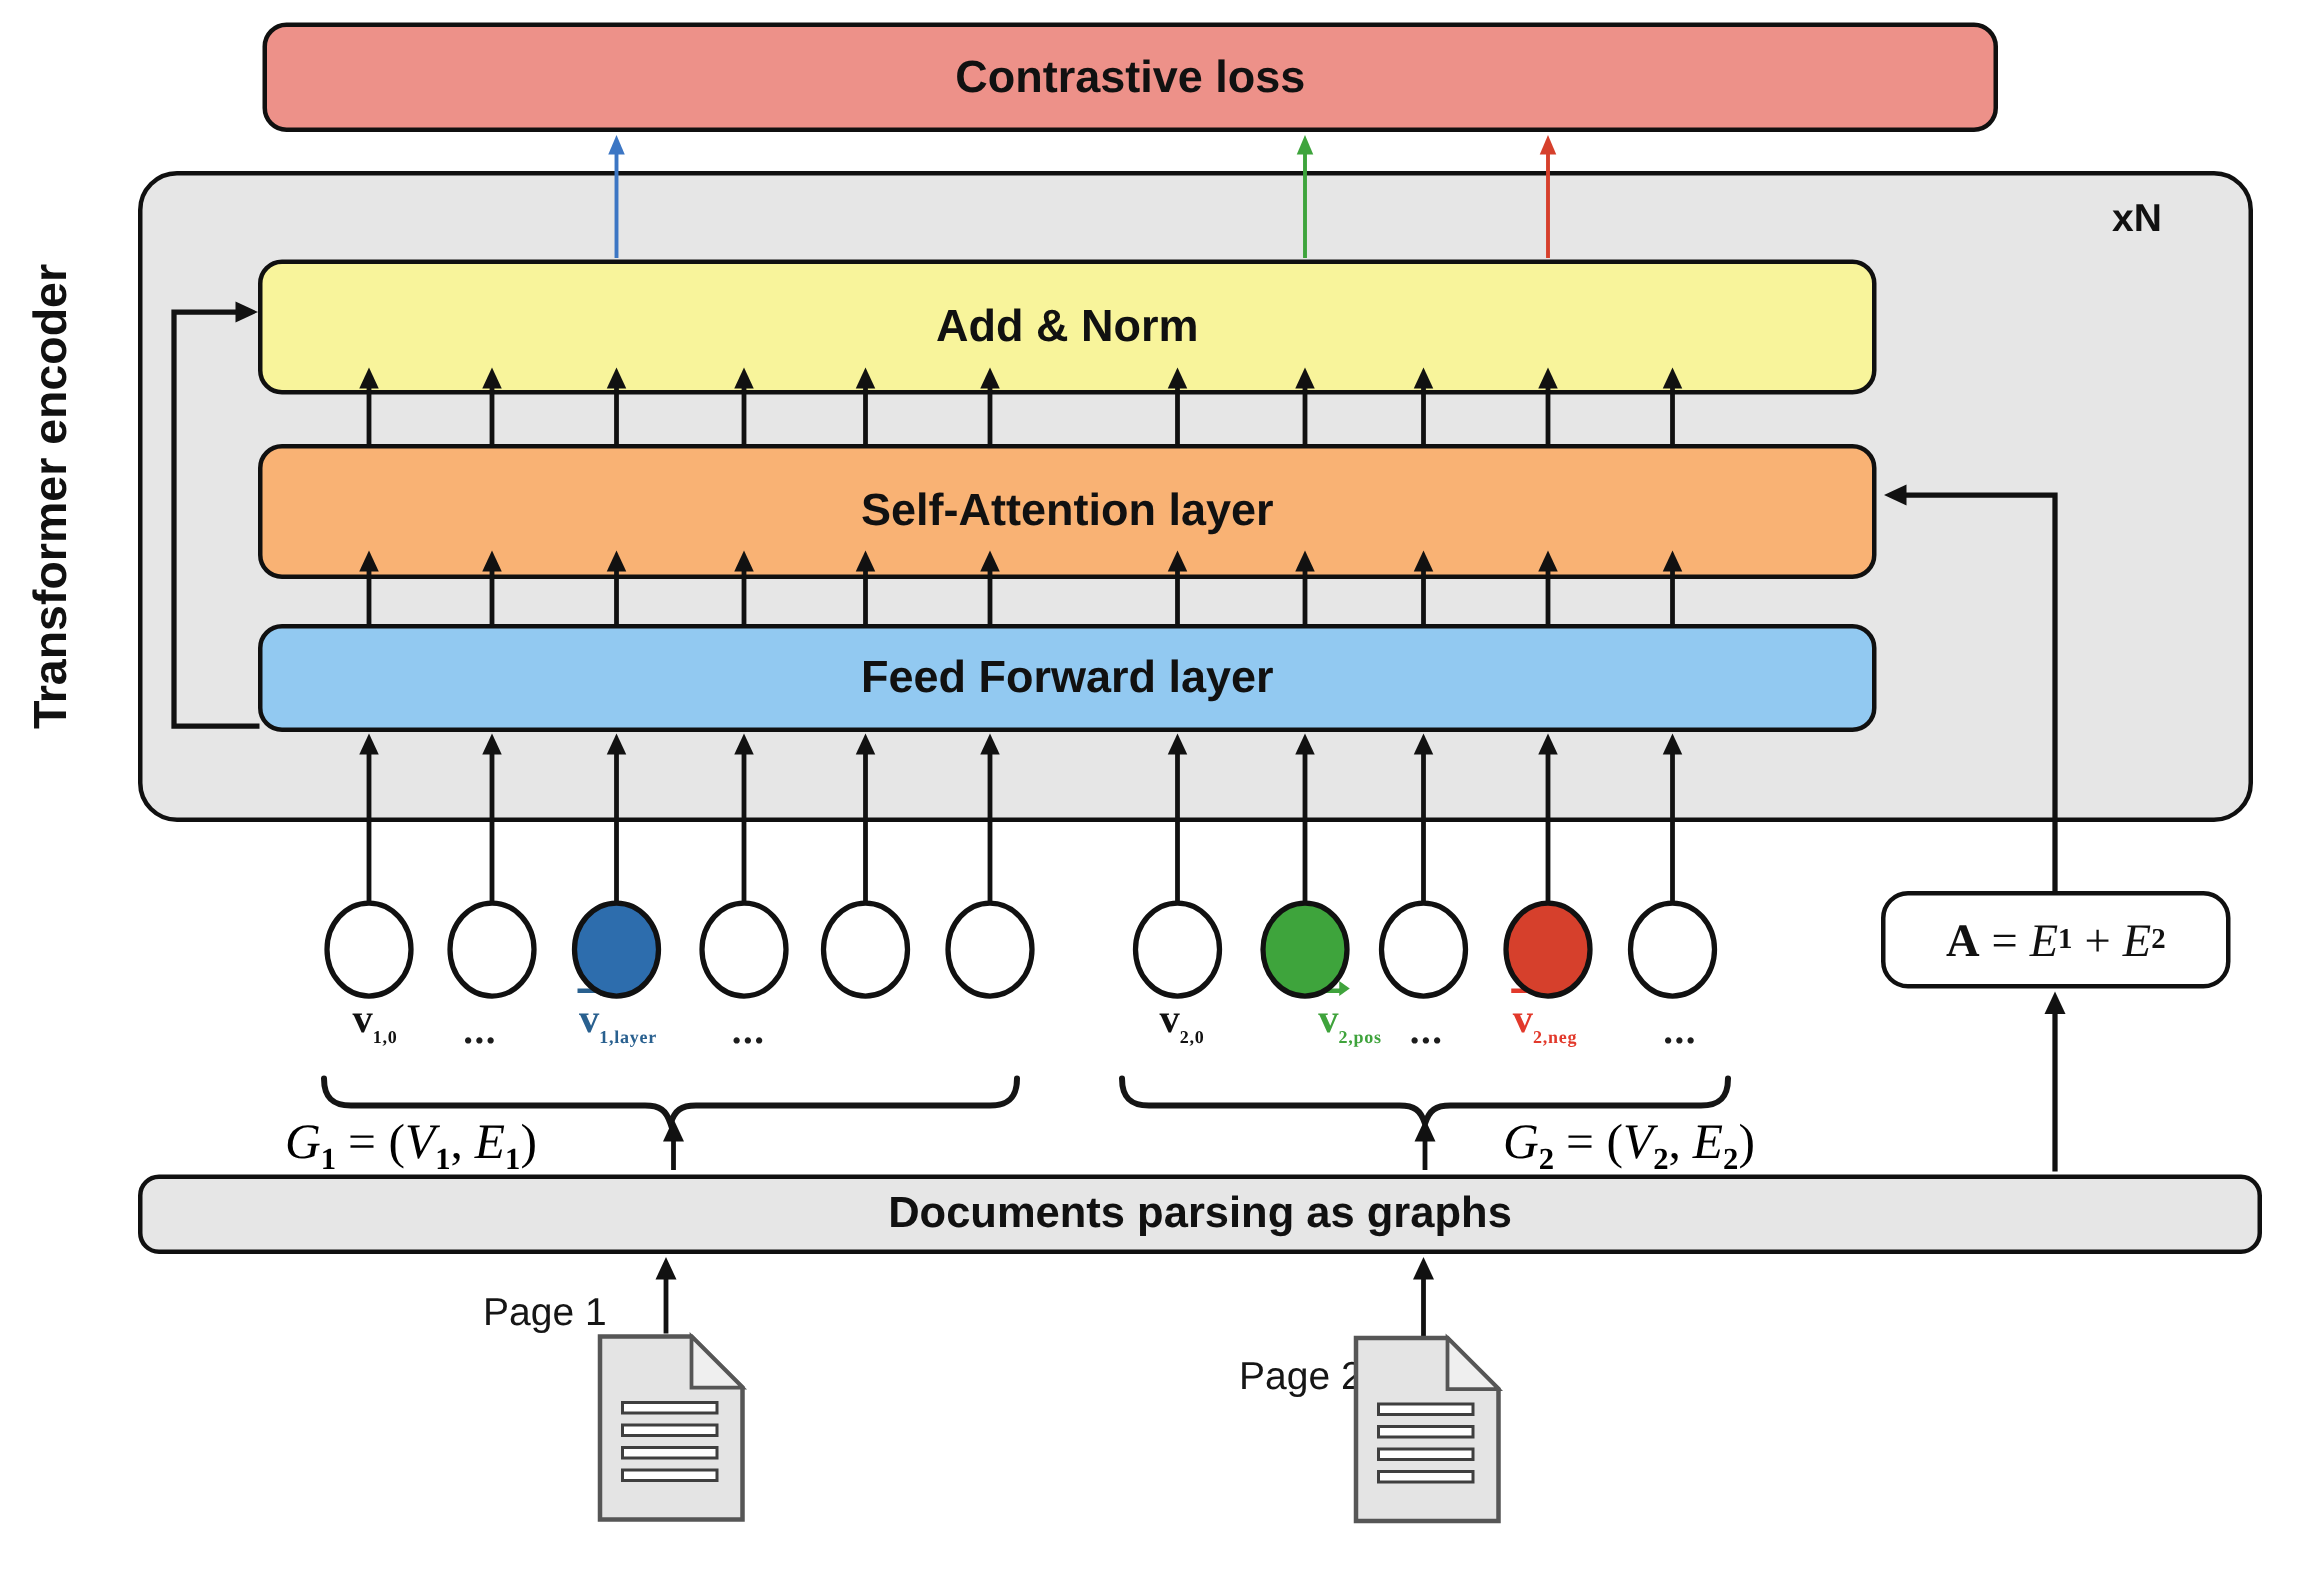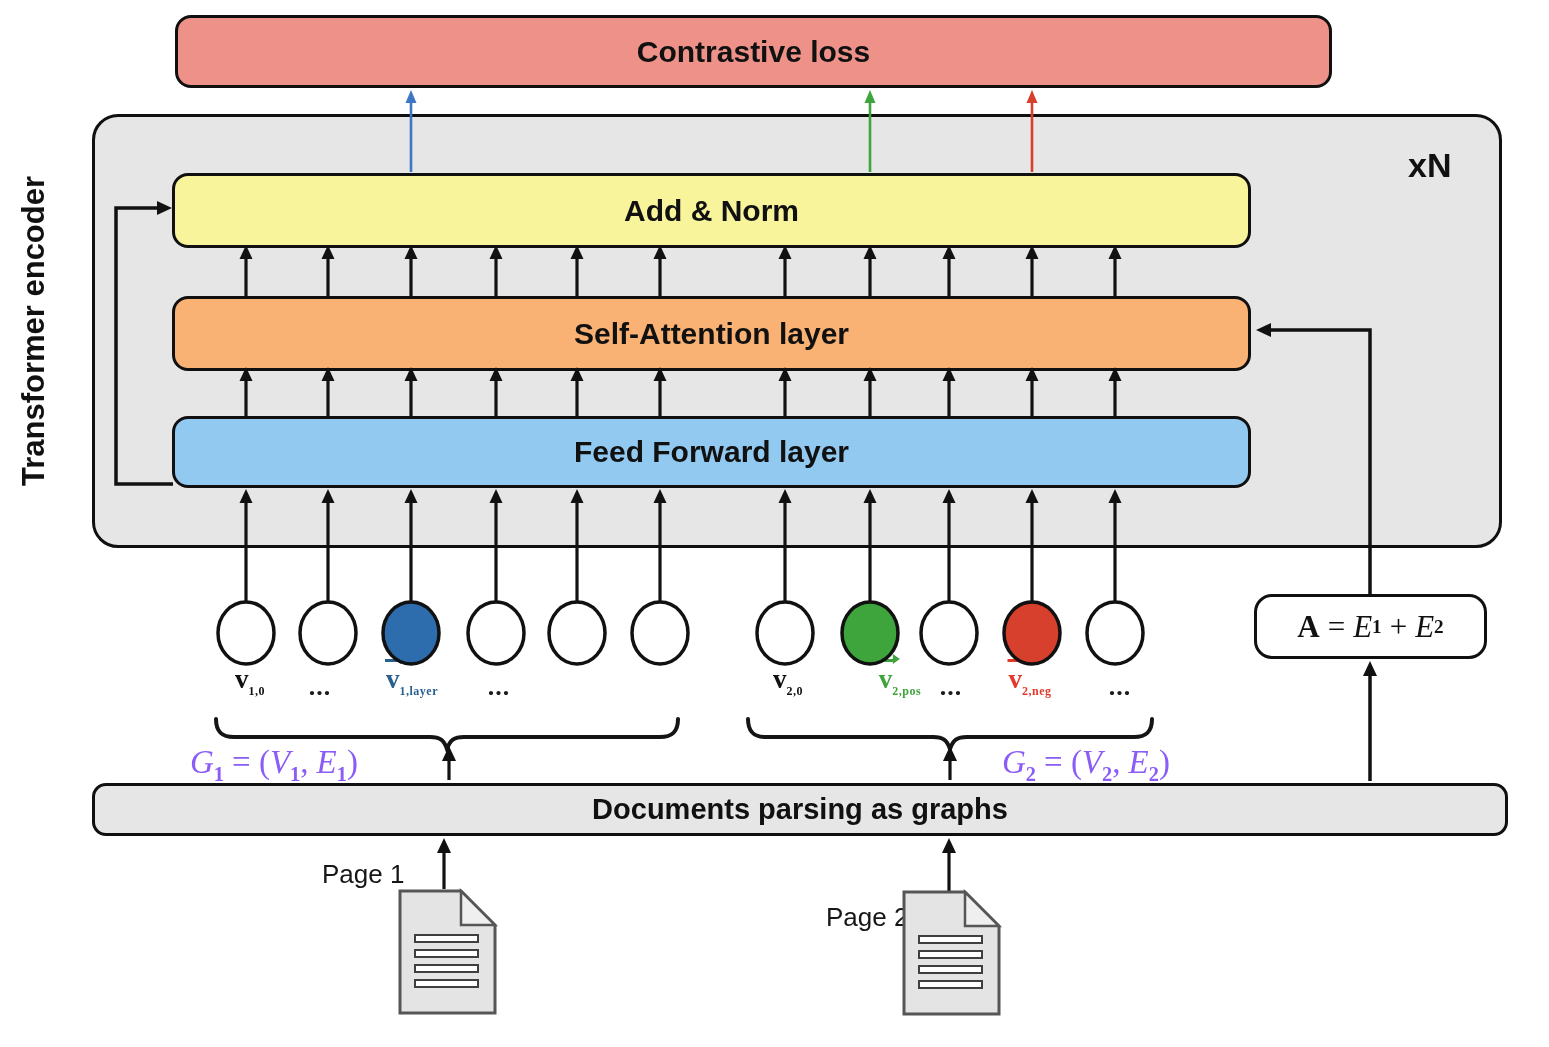--- a/index.html
+++ b/index.html
@@ -3,39 +3,39 @@
 <meta charset="utf-8">
 <style>
   html,body{margin:0;padding:0;background:#ffffff;}
   .stage{position:relative;width:1549px;height:1047px;overflow:hidden;
          font-family:"Liberation Sans",sans-serif;color:#111;}
   .box{position:absolute;box-sizing:border-box;display:flex;align-items:center;justify-content:center;}
   .loss-box{left:175px;top:15px;width:1157px;height:73px;background:var(--loss-box-fill);
             border:3px solid #101010;border-radius:16px;font-size:30px;font-weight:bold;}
   .panel{left:92px;top:114px;width:1410px;height:434px;background:var(--panel-fill);
          border:3.5px solid #101010;border-radius:26px;}
-  .xn{position:absolute;left:1408px;top:146px;font-size:34px;font-weight:bold;}
+  .xn{position:absolute;left:1408px;top:130px;font-size:26px;font-weight:bold;}
   .side-label-wrap{position:absolute;left:8px;top:114px;width:52px;height:434px;
                    display:flex;align-items:center;justify-content:center;}
   .side-label{transform:rotate(-90deg);white-space:nowrap;font-size:31px;font-weight:bold;}
-  .layer{left:172px;width:1079px;height:75px;border:3.5px solid #101010;border-radius:16px;
+  .layer{left:172px;width:1079px;height:90px;border:3.5px solid #101010;border-radius:16px;
          font-size:30px;font-weight:bold;}
   .layer.addnorm{top:173px;background:var(--add-norm-fill);}
   .layer.selfattn{top:296px;background:var(--self-attention-fill);}
   .layer.ff{top:416px;height:72px;background:var(--feed-forward-fill);}
   .parser-bar{left:92px;top:783px;width:1416px;height:53px;background:var(--panel-fill);
               border:3px solid #101010;border-radius:14px;font-size:29px;font-weight:bold;}
   .a-box{left:1254px;top:594px;width:233px;height:65px;background:#ffffff;border:3.5px solid #101010;
          border-radius:18px;font-family:"Liberation Serif",serif;font-size:31px;}
   .a-box .abold{font-weight:bold;margin-right:8px;}
   .a-box .eq{margin-right:8px;}
   .a-box .plus{margin:0 8px;}
   .scr{font-family:"Liberation Serif",serif;font-style:italic;}
   .fsub{font-family:"Liberation Serif",serif;font-weight:bold;font-size:0.62em;font-style:normal;}
-  .formula{position:absolute;font-family:"Liberation Serif",serif;font-size:33px;color:#8b5cf6;}
+  .formula{position:absolute;font-family:"Liberation Serif",serif;font-size:33px;color:#000000;}
   .formula .gap{display:inline-block;width:8px;}
   .vec-label{position:absolute;transform:translateX(-50%);white-space:nowrap;
              font-family:"Liberation Serif",serif;font-weight:bold;font-size:27px;}
   .vec-label .vbase{position:relative;display:inline-block;line-height:1;}
   .vec-label .vbase::before{content:"";position:absolute;left:-1px;right:-2px;top:-7px;height:2.5px;
                             background:currentColor;}
   .vec-label .vbase::after{content:"";position:absolute;right:-7px;top:-12px;width:0;height:0;
                            border-left:7px solid currentColor;border-top:5px solid transparent;
                            border-bottom:5px solid transparent;}
   .vec-label sub{font-size:12px;vertical-align:-7px;letter-spacing:0.5px;}

